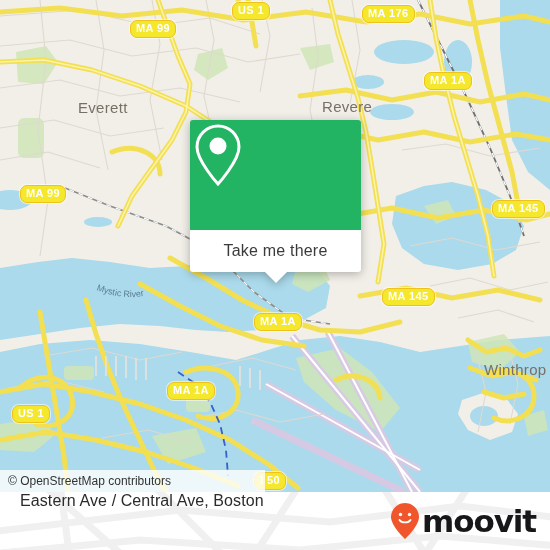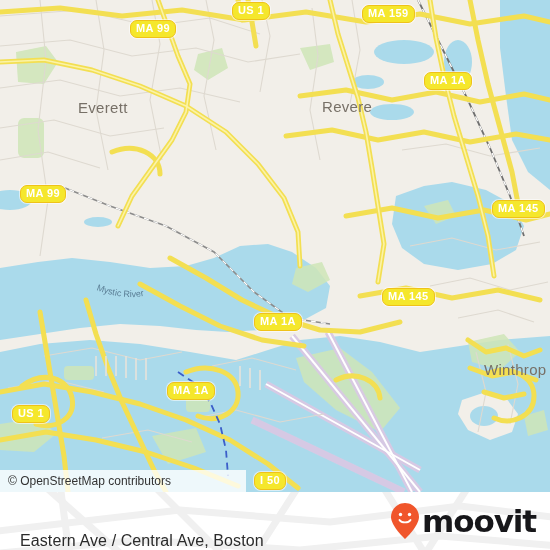--- a/index.html
+++ b/index.html
@@ -32,31 +32,31 @@
                display:flex;align-items:center;justify-content:center;}
   .callout-bottom{height:42px;background:#fff;border-radius:0 0 3px 3px;
                   display:flex;align-items:center;justify-content:center;}
   .callout-label{font-size:16px;color:#3b3b3b;font-family:"Liberation Sans",sans-serif;
                  letter-spacing:.2px;}
   .callout-tail{position:absolute;left:50%;top:152px;margin-left:-11px;width:0;height:0;
                 border-left:11px solid transparent;border-right:11px solid transparent;
                 border-top:11px solid #fff;}
 
   
-  .osm-attrib{position:absolute;left:0;bottom:0;height:22px;width:246px;
+  .osm-attrib{position:absolute;left:0;bottom:0;height:22px;width:265px;
               background:rgba(255,255,255,.80);display:flex;align-items:center;
               padding-left:8px;box-sizing:border-box;}
   .osm-attrib span{font-size:12px;color:#333;font-family:"Liberation Sans",sans-serif;}
 
   
   .footer{position:absolute;left:0;top:492px;width:550px;height:58px;background:#fff;
           overflow:hidden;}
   .footer-watermark{position:absolute;left:0;top:0;width:550px;height:58px;opacity:1;}
   .footer-title{position:absolute;left:20px;top:0;height:58px;display:flex;
-                align-items:flex-end;font-size:16px;color:#2b2b2b;
+                align-items:flex-start;font-size:16px;color:#2b2b2b;
                 font-family:"Liberation Sans",sans-serif;letter-spacing:.1px;}
   .brand{position:absolute;right:14px;top:0;height:58px;display:flex;align-items:center;gap:2px;}
   .brand-word{font-size:31px;font-weight:bold;color:#17171a;letter-spacing:-1.1px;
               font-family:"DejaVu Sans",sans-serif;}
 </style>
 </head>
 <body>
 
 <div class="app">
 
@@ -238,31 +238,43 @@
           <text class="water-label">
             <textPath href="#mysticpath" startOffset="0">Mystic River</textPath>
           </text>
         </g>
       </g>
     </svg>
 
     <div>
       <div class="shield" style="left:232px;top:2px;">US 1</div>
       <div class="shield" style="left:130px;top:20px;">MA 99</div>
-      <div class="shield" style="left:362px;top:5px;">MA 159</div>
+      <div class="shield" style="left:362px;top:5px;">MA 176</div>
       <div class="shield" style="left:424px;top:72px;">MA 1A</div>
       <div class="shield" style="left:20px;top:185px;">MA 99</div>
       <div class="shield" style="left:492px;top:200px;">MA 145</div>
       <div class="shield" style="left:382px;top:288px;">MA 145</div>
       <div class="shield" style="left:254px;top:313px;">MA 1A</div>
       <div class="shield" style="left:167px;top:382px;">MA 1A</div>
       <div class="shield" style="left:12px;top:405px;">US 1</div>
       <div class="shield" style="left:254px;top:472px;">I 50</div>
     </div>
 
+    <div class="callout">
+      <div class="callout-top">
+        <svg width="56" height="70" viewBox="0 0 56 70">
+          <path d="M28 6 C16.4 6 7 15.4 7 27 C7 41 28 64 28 64 C28 64 49 41 49 27 C49 15.4 39.6 6 28 6 Z" fill="none" stroke="#ffffff" stroke-width="3"></path>
+          <circle cx="28" cy="26" r="8.5" fill="#ffffff"></circle>
+        </svg>
+      </div>
+      <div class="callout-bottom">
+        <span class="callout-label">Take me there</span>
+      </div>
+      <div class="callout-tail"></div>
+    </div>
 
     <div class="osm-attrib">
       <span>© OpenStreetMap contributors</span>
     </div>
   </div>
 
   <div class="footer">
 
     <svg class="footer-watermark" width="550" height="58" viewBox="0 0 550 58">
       <g stroke="#f0f0f0" stroke-width="7" fill="none" stroke-linecap="round">

